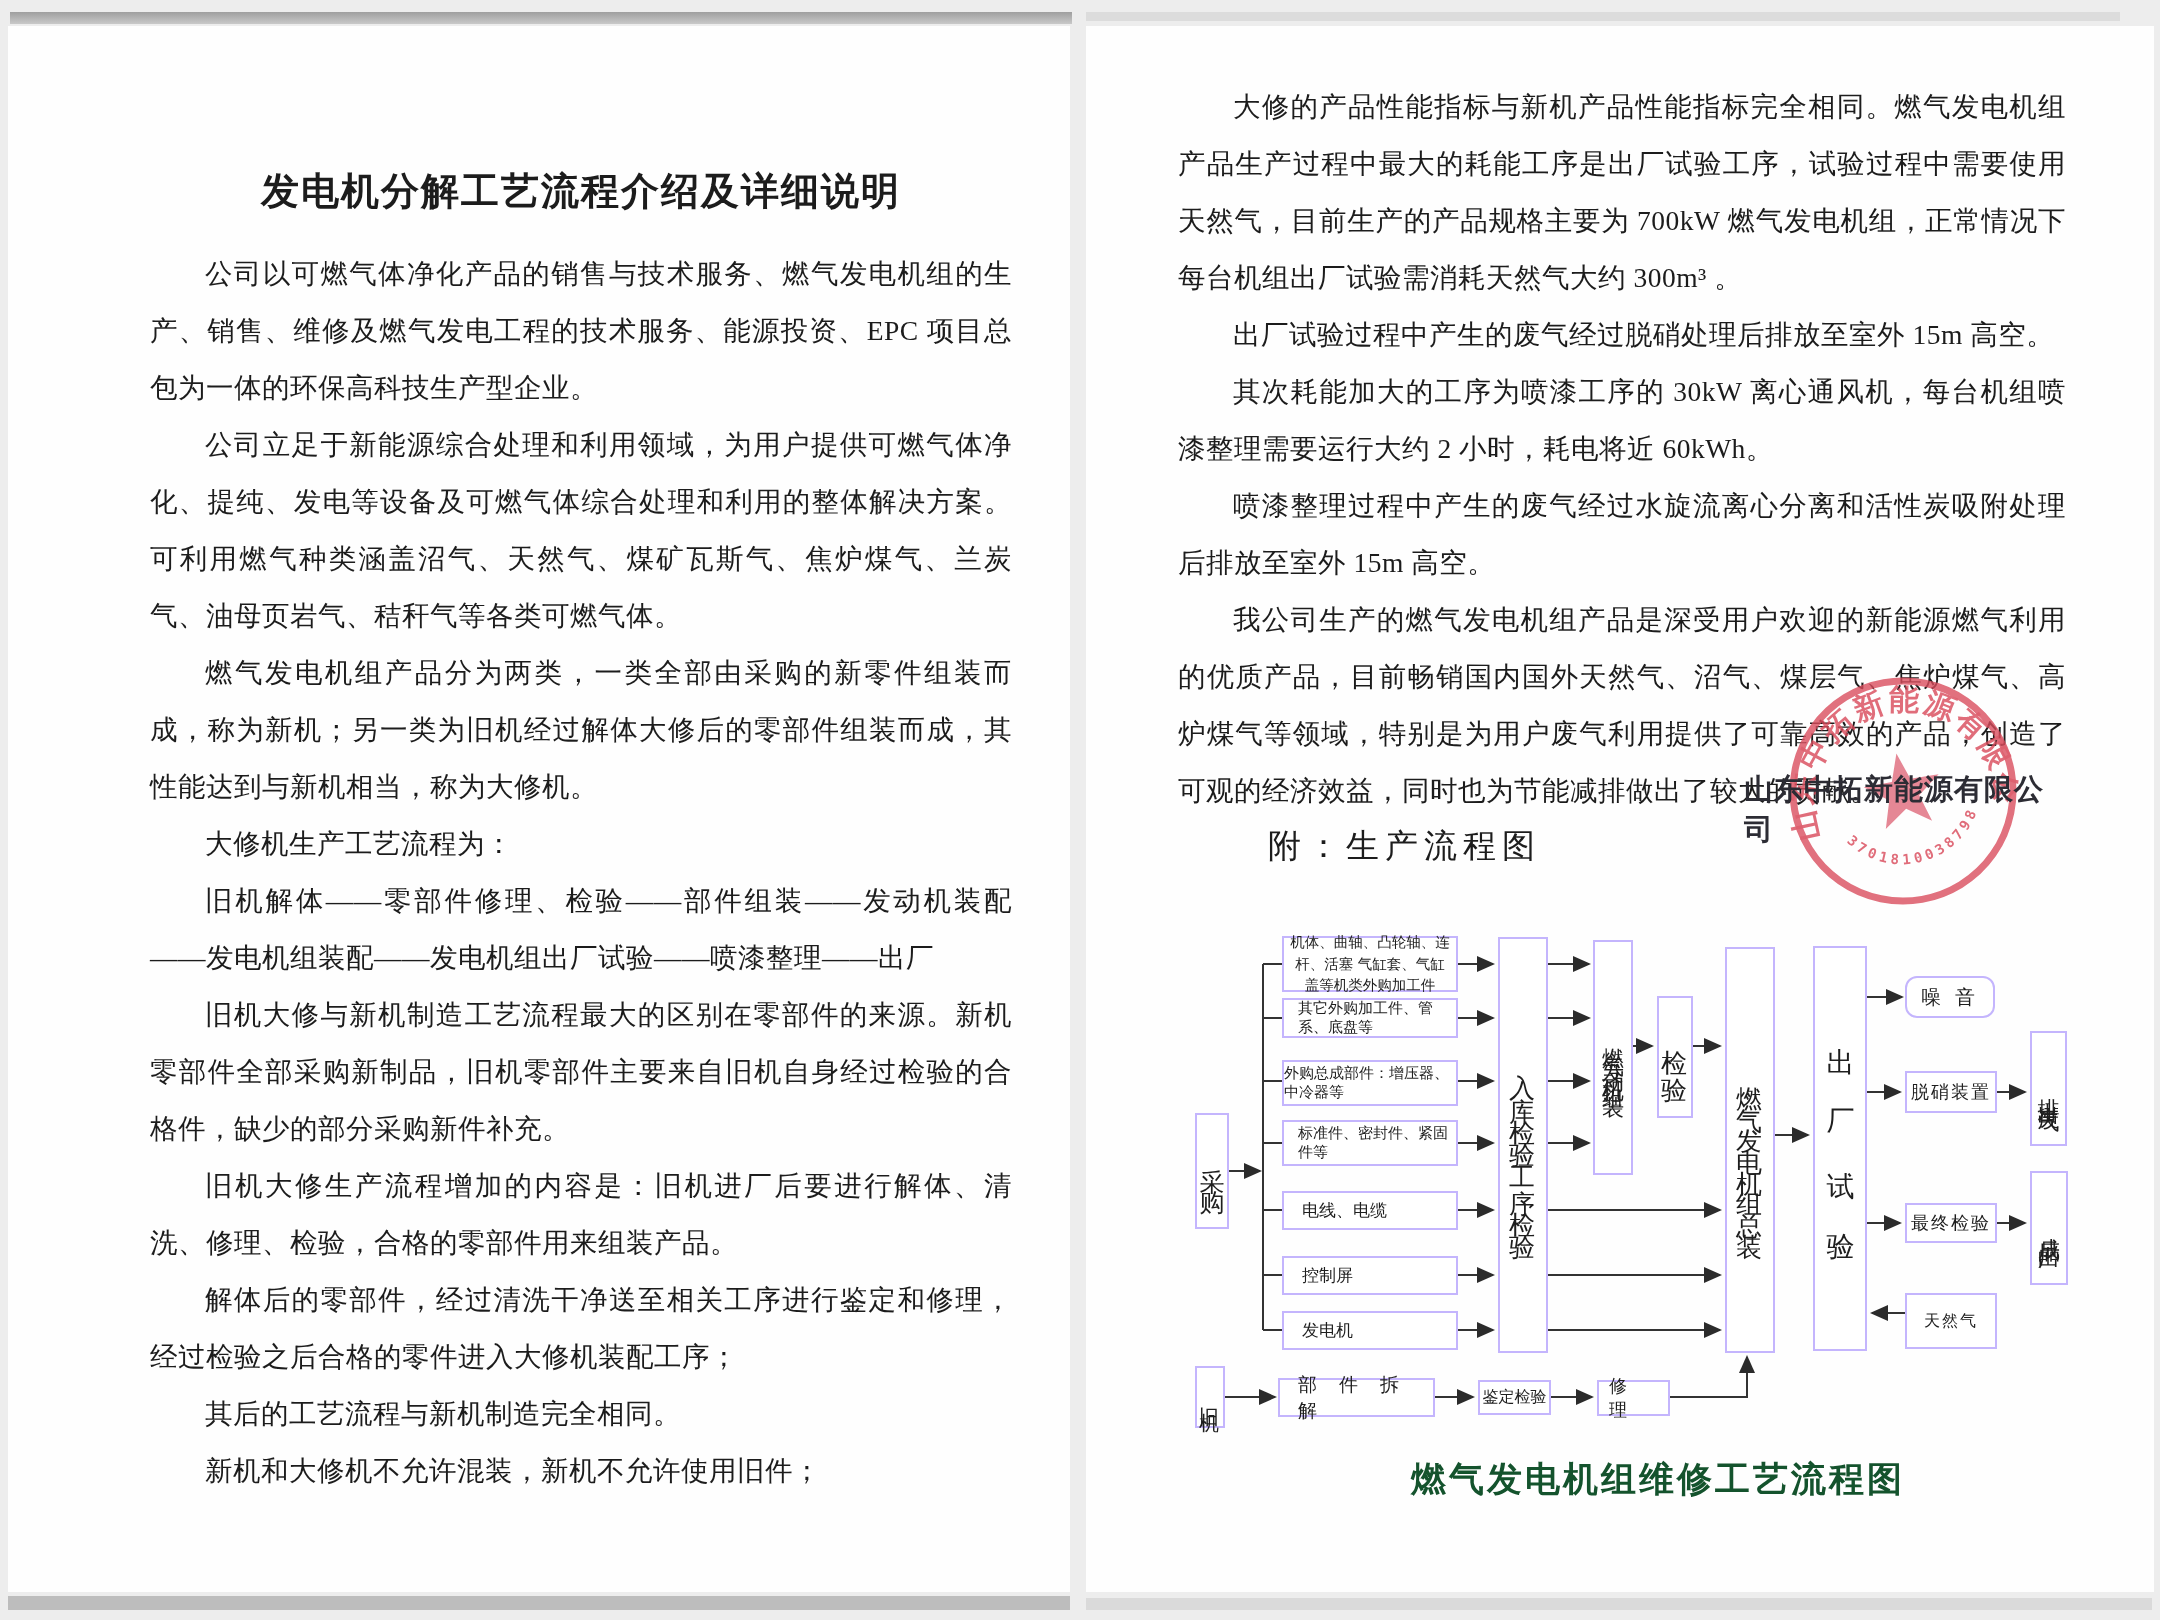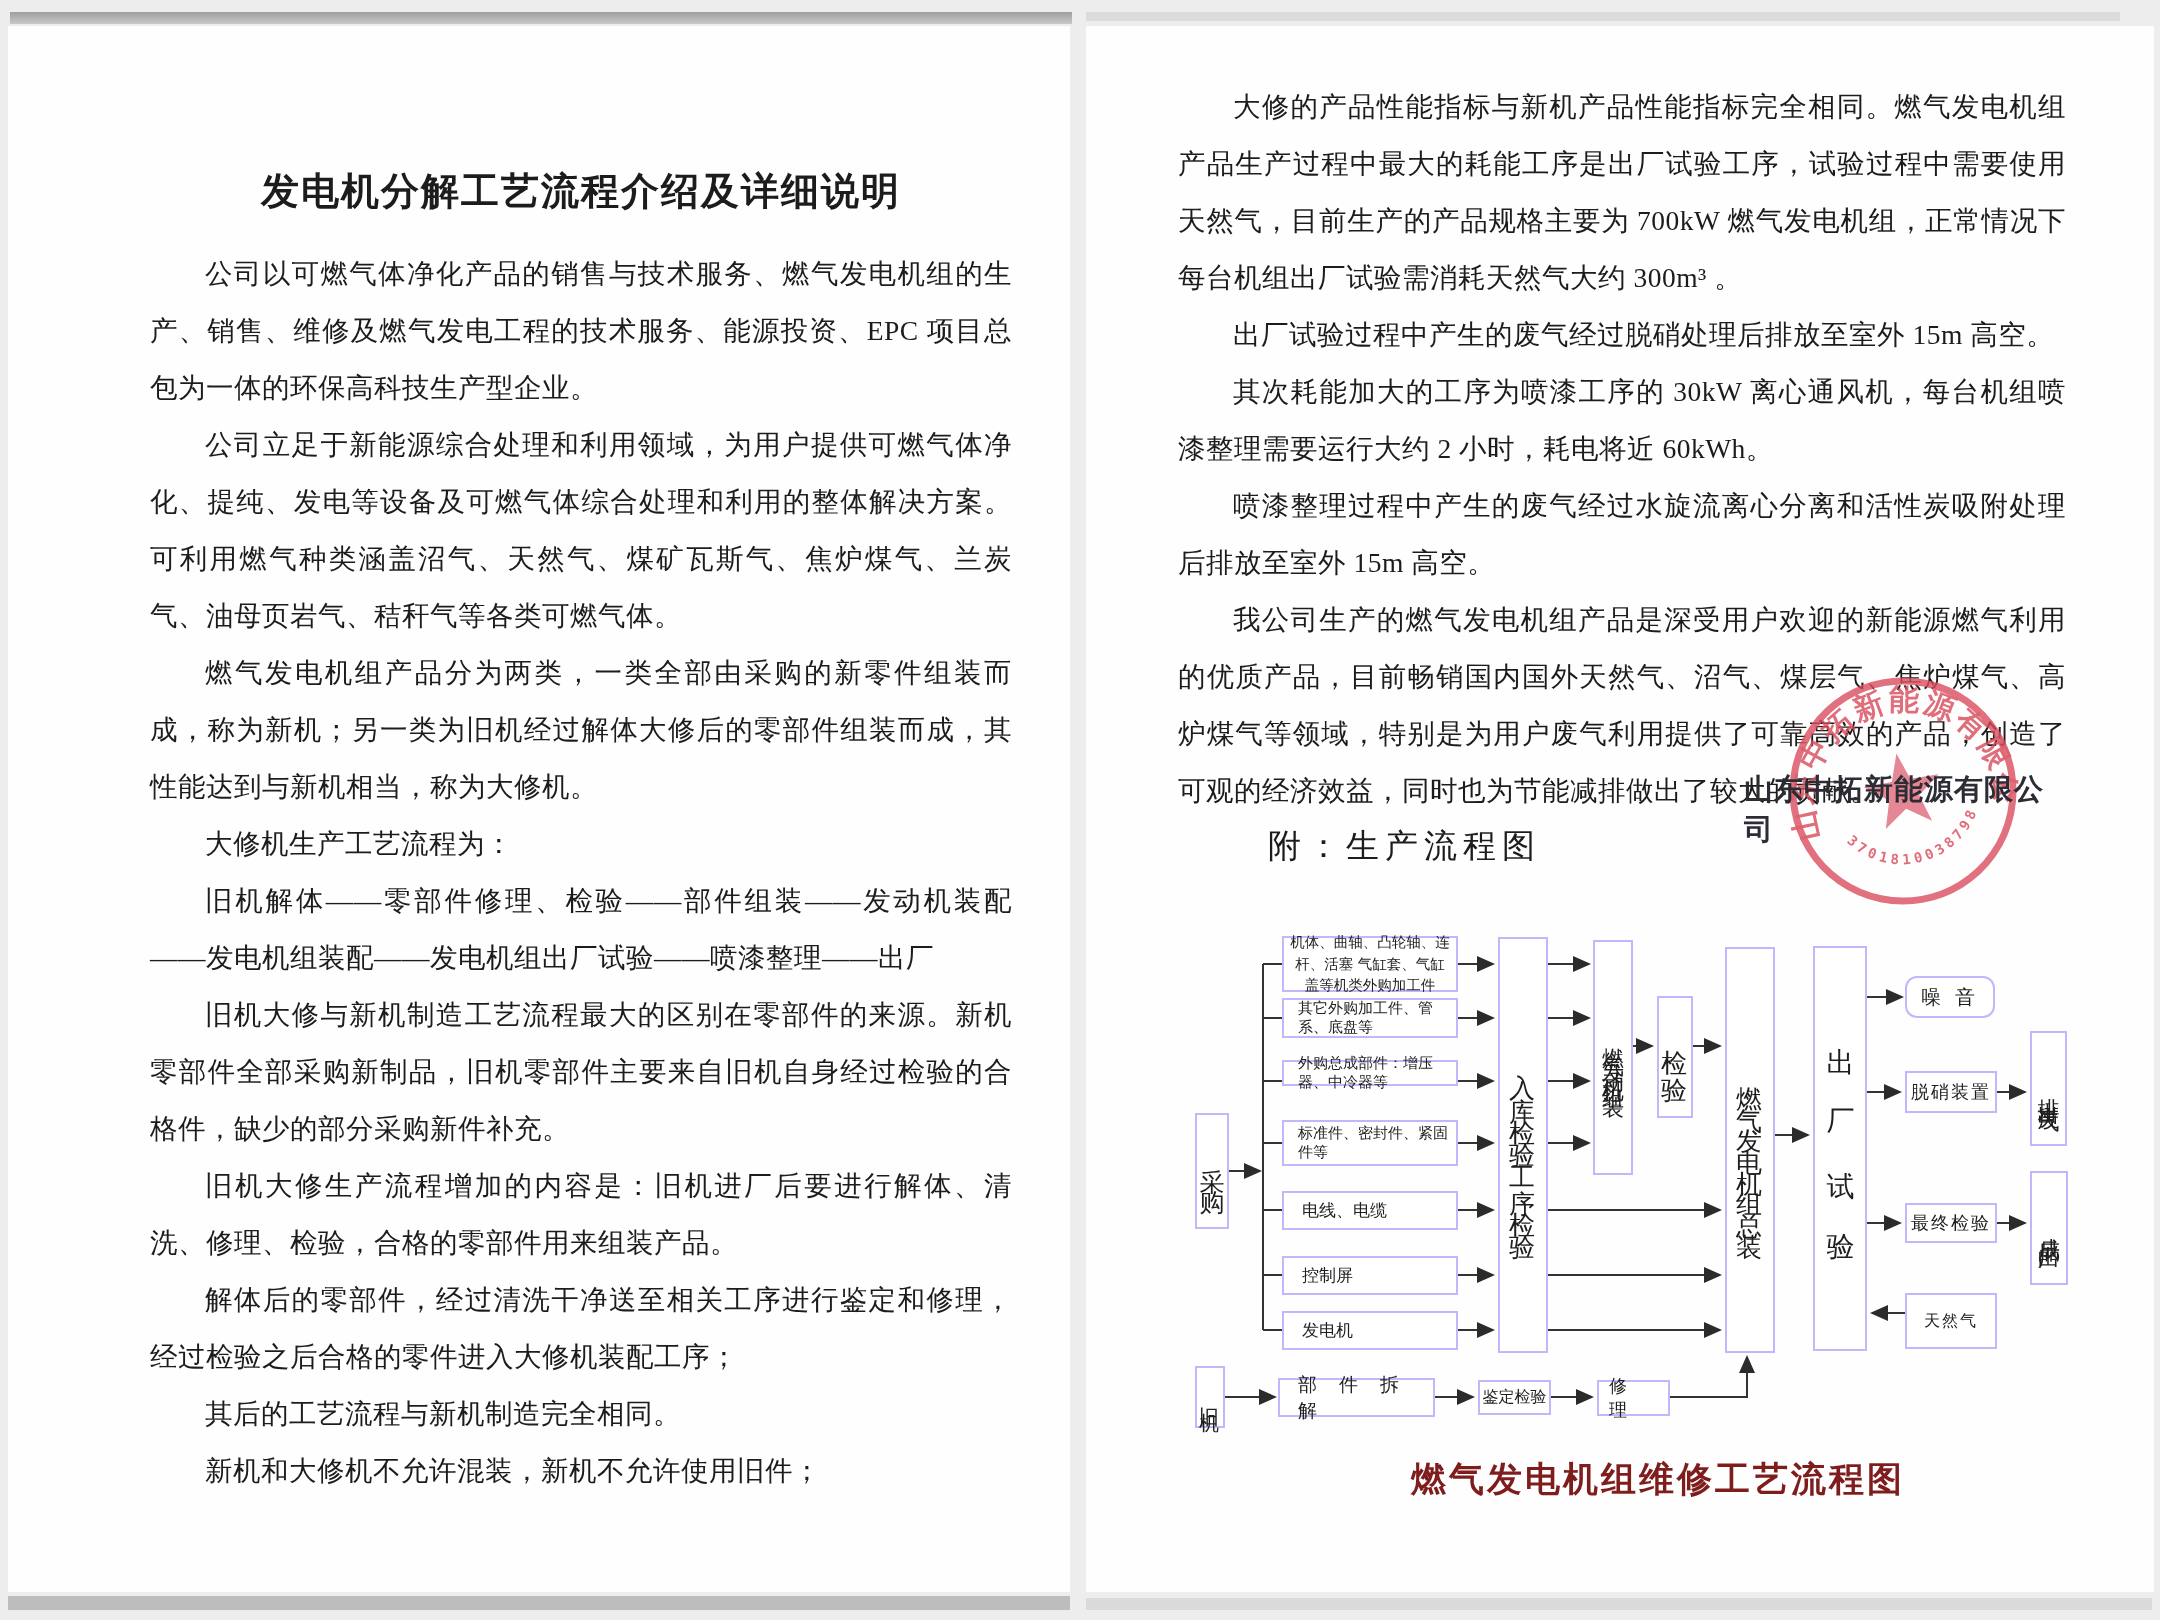--- a/index.html
+++ b/index.html
@@ -47,21 +47,21 @@
   .flowchart{position:absolute;left:92px;top:897px;width:940px;height:620px;font-family:"DejaVu Sans","Liberation Sans",sans-serif;}
   .node{
     position:absolute;border:2px solid #c4b5fd;background:#fff;
     display:flex;align-items:center;justify-content:center;
     color:#1e1e1e;box-sizing:border-box;
   }
   .vtext{writing-mode:vertical-lr;text-orientation:upright;}
   .connectors{position:absolute;left:0;top:0;pointer-events:none;}
   .flow-caption{
     position:absolute;left:20px;top:533px;width:920px;text-align:center;
-    font-size:35px;font-weight:bold;letter-spacing:3px;color:#7f1d1d;
+    font-size:35px;font-weight:bold;letter-spacing:3px;color:#14532d;
     font-family:"Liberation Sans","DejaVu Sans",sans-serif;
   }
 </style>
 </head>
 <body>
 
 <div class="edge-strip" id="strip-top-left"></div>
 <div class="edge-strip" id="strip-top-right"></div>
 <div class="edge-strip" id="strip-bottom-left"></div>
 <div class="edge-strip" id="strip-bottom-right"></div>
@@ -163,21 +163,21 @@
         <line x1="257" y1="474" x2="295" y2="474" marker-end="url(#arr)"></line>
         <line x1="373" y1="474" x2="414" y2="474" marker-end="url(#arr)"></line>
         <polyline points="492,474 569,474 569,434" marker-end="url(#arr)"></polyline>
       </g>
     </svg>
 
     <div class="node vtext" style="left:17px;top:190px;width:34px;height:116px;font-size:25px;letter-spacing:22px;">采购</div>
 
     <div class="node" style="left:104px;top:13px;width:176px;height:56px;font-size:14.5px;line-height:1.45;text-align:center;padding:2px 6px;">机体、曲轴、凸轮轴、连杆、活塞 气缸套、气缸盖等机类外购加工件</div>
     <div class="node" style="left:104px;top:75px;width:176px;height:40px;font-size:15px;justify-content:flex-start;padding-left:14px;">其它外购加工件、管系、底盘等</div>
-    <div class="node" style="left:104px;top:137px;width:176px;height:26px;font-size:15px;justify-content:flex-start;padding-left:14px;">外购总成部件：增压器、中冷器等</div>
+    <div class="node" style="left:104px;top:137px;width:176px;height:46px;font-size:15px;justify-content:flex-start;">外购总成部件：增压器、中冷器等</div>
     <div class="node" style="left:104px;top:197px;width:176px;height:46px;font-size:15px;justify-content:flex-start;padding-left:14px;">标准件、密封件、紧固件等</div>
     <div class="node" style="left:104px;top:268px;width:176px;height:39px;font-size:17px;justify-content:flex-start;padding-left:18px;">电线、电缆</div>
     <div class="node" style="left:104px;top:333px;width:176px;height:39px;font-size:17px;justify-content:flex-start;padding-left:18px;">控制屏</div>
     <div class="node" style="left:104px;top:388px;width:176px;height:39px;font-size:17px;justify-content:flex-start;padding-left:18px;">发电机</div>
 
     <div class="node vtext" style="left:320px;top:14px;width:50px;height:416px;font-size:26px;letter-spacing:23px;">入库检验工序检验</div>
 
     <div class="node vtext" style="left:415px;top:17px;width:40px;height:235px;font-size:22px;letter-spacing:8px;">燃气发动机组装</div>
 
     <div class="node vtext" style="left:479px;top:73px;width:36px;height:122px;font-size:26px;letter-spacing:28px;">检验</div>

